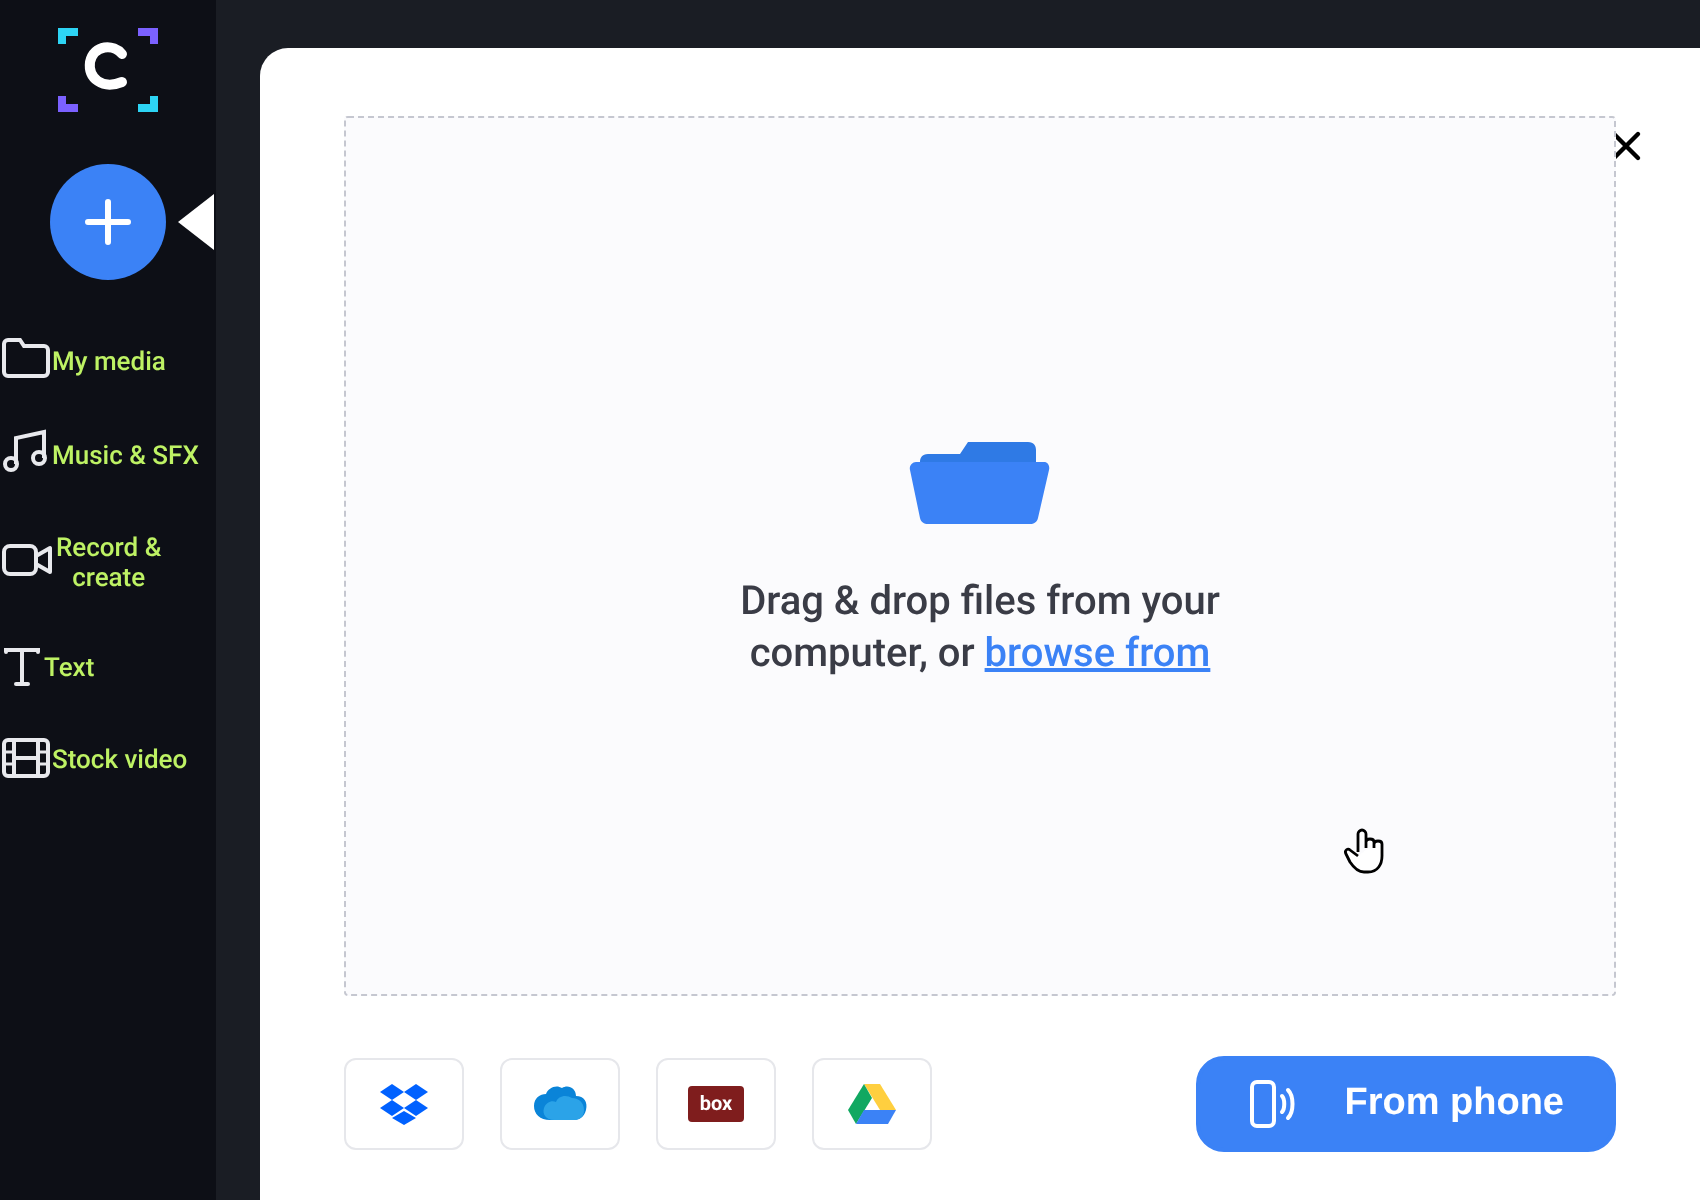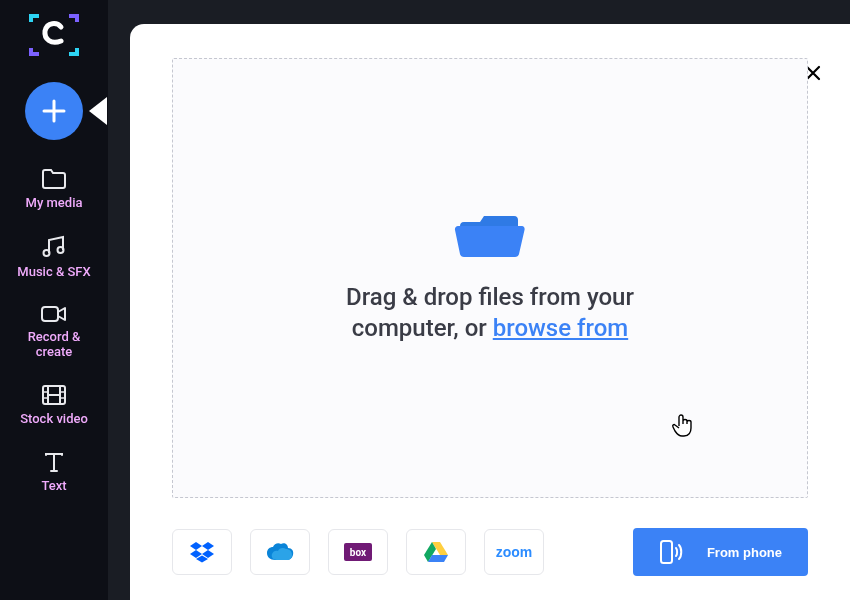--- a/index.html
+++ b/index.html
@@ -51,25 +51,25 @@
       top: 50%;
       transform: translateY(-50%);
       width: 0;
       height: 0;
       border-top: 14px solid transparent;
       border-bottom: 14px solid transparent;
       border-right: 18px solid #ffffff;
     }
     .sidebar-item {
       display: flex;
-      flex-direction: column;
+      flex-direction: row;
       align-items: center;
       margin-bottom: 24px;
       cursor: pointer;
-      color: #f0abfc;
+      color: #bef264;
       width: 100%;
     }
     .sidebar-item-label {
       font-size: 13px;
       font-weight: 500;
       margin-top: 6px;
       text-align: center;
       line-height: 1.15;
       white-space: pre-line;
     }
@@ -102,21 +102,21 @@
       border-radius: 2px;
       height: 440px;
       background: #fbfbfd;
       display: flex;
       flex-direction: column;
       align-items: center;
       justify-content: center;
       position: relative;
     }
     .dz-text {
-      font-size: 24px;
+      font-size: 20px;
       color: #3a3c46;
       font-weight: 500;
       text-align: center;
       line-height: 1.3;
       margin-top: 22px;
     }
     .dz-link {
       color: #3b82f6;
       text-decoration: underline;
       cursor: pointer;
@@ -146,42 +146,42 @@
       background: #ffffff;
       display: flex;
       align-items: center;
       justify-content: center;
       cursor: pointer;
     }
     .from-phone-btn {
       margin-left: auto;
       height: 48px;
       padding: 0 24px;
-      border-radius: 4px;
+      border-radius: 14px;
       border: 2px solid #3b82f6;
       background: #3b82f6;
       color: #ffffff;
-      font-size: 13px;
+      font-size: 19px;
       font-weight: 600;
       display: flex;
       align-items: center;
       gap: 24px;
       cursor: pointer;
     }
     .zoom-text {
       font-family: Arial, sans-serif;
       color: #2c8cff;
       font-weight: 700;
       font-size: 14px;
       letter-spacing: 0;
     }
     .box-bg {
       width: 28px;
       height: 18px;
-      background: #701a75;
+      background: #7f1d1d;
       border-radius: 2px;
       color: #fff;
       font-weight: 700;
       font-size: 10px;
       display: flex;
       align-items: center;
       justify-content: center;
     }
   </style>
 </head>
@@ -221,43 +221,43 @@
     <span class="sidebar-item-label">Music &amp; SFX</span>
   </div>
 
   <div class="sidebar-item">
     <svg width="28" height="20" viewBox="0 0 28 20">
       <rect x="2" y="3" width="16" height="14" rx="3" stroke="#e8e9ed" stroke-width="2" fill="none"></rect>
       <path d="M18 8 L25 4 L25 16 L18 12 Z" stroke="#e8e9ed" stroke-width="2" fill="none" stroke-linejoin="round"></path>
     </svg>
     <span class="sidebar-item-label">Record &amp;
 create</span>
+  </div>
+
+  <div class="sidebar-item">
+    <svg width="22" height="22" viewBox="0 0 22 22">
+      <path d="M3 4 V3 H19 V4 M11 3 V20 M8 20 H14" stroke="#e8e9ed" stroke-width="2" fill="none" stroke-linecap="round"></path>
+    </svg>
+    <span class="sidebar-item-label">Text</span>
   </div>
 
   <div class="sidebar-item">
     <svg width="26" height="22" viewBox="0 0 26 22">
       <rect x="2" y="2" width="22" height="18" rx="2" stroke="#e8e9ed" stroke-width="2" fill="none"></rect>
       <line x1="7" y1="2" x2="7" y2="20" stroke="#e8e9ed" stroke-width="2"></line>
       <line x1="19" y1="2" x2="19" y2="20" stroke="#e8e9ed" stroke-width="2"></line>
       <line x1="2" y1="8" x2="7" y2="8" stroke="#e8e9ed" stroke-width="1.5"></line>
       <line x1="2" y1="14" x2="7" y2="14" stroke="#e8e9ed" stroke-width="1.5"></line>
       <line x1="19" y1="8" x2="24" y2="8" stroke="#e8e9ed" stroke-width="1.5"></line>
       <line x1="19" y1="14" x2="24" y2="14" stroke="#e8e9ed" stroke-width="1.5"></line>
       <line x1="7" y1="11" x2="19" y2="11" stroke="#e8e9ed" stroke-width="2"></line>
     </svg>
     <span class="sidebar-item-label">Stock video</span>
   </div>
 
-  <div class="sidebar-item">
-    <svg width="22" height="22" viewBox="0 0 22 22">
-      <path d="M3 4 V3 H19 V4 M11 3 V20 M8 20 H14" stroke="#e8e9ed" stroke-width="2" fill="none" stroke-linecap="round"></path>
-    </svg>
-    <span class="sidebar-item-label">Text</span>
-  </div>
-
 
 </div>
 
 <div class="modal">
 
   <div class="close-button">
     <svg width="16" height="16" viewBox="0 0 16 16">
       <path d="M2 2 L14 14 M14 2 L2 14" stroke="#000000" stroke-width="2.2" stroke-linecap="round"></path>
     </svg>
   </div>
@@ -301,23 +301,20 @@
     </div>
 
     <div class="integration-btn" title="Google Drive">
       <svg width="24" height="22" viewBox="0 0 24 22">
         <path d="M8 1 L16 1 L24 14 L16 14 Z" fill="#ffcf3f"></path>
         <path d="M8 1 L0 14 L4 21 L12 8 Z" fill="#11a861"></path>
         <path d="M16 14 L24 14 L20 21 L4 21 L8 14 Z" fill="#3b82f6"></path>
       </svg>
     </div>
 
-    <div class="integration-btn" title="zoom">
-      <span class="zoom-text">zoom</span>
-    </div>
 
     <button class="from-phone-btn">
       <svg width="24" height="26" viewBox="0 0 24 26">
         <rect x="2" y="2" width="11" height="22" rx="2.5" stroke="#ffffff" stroke-width="2" fill="none"></rect>
         <path d="M17 9 C18.5 10.5 18.5 15.5 17 17" stroke="#ffffff" stroke-width="2" fill="none" stroke-linecap="round"></path>
         <path d="M20 6 C23 9 23 17 20 20" stroke="#ffffff" stroke-width="2" fill="none" stroke-linecap="round"></path>
       </svg>
       <span>From phone</span>
     </button>
   </div>

